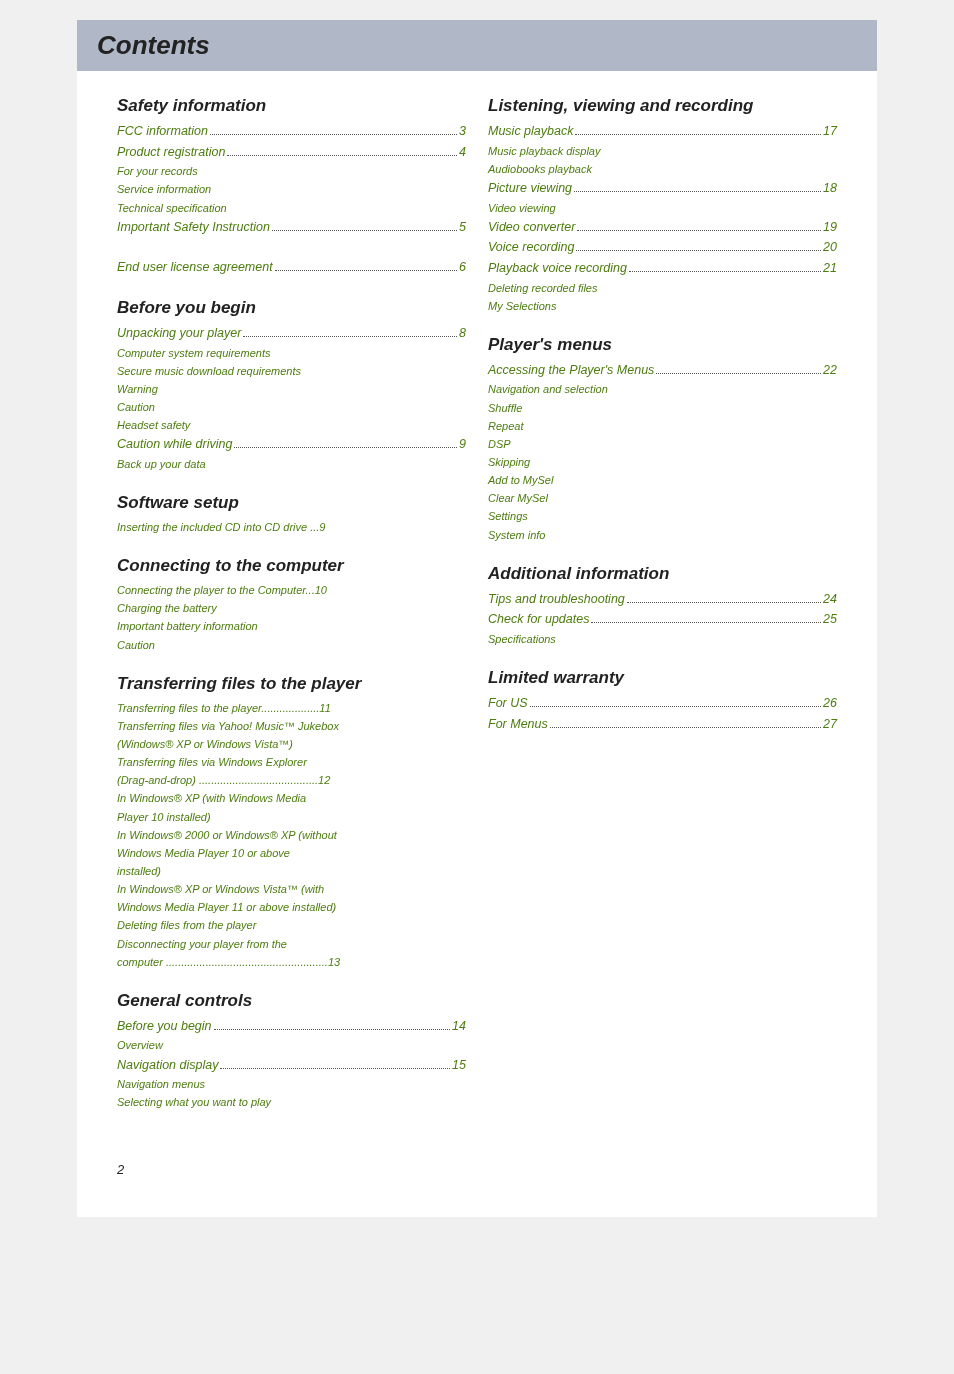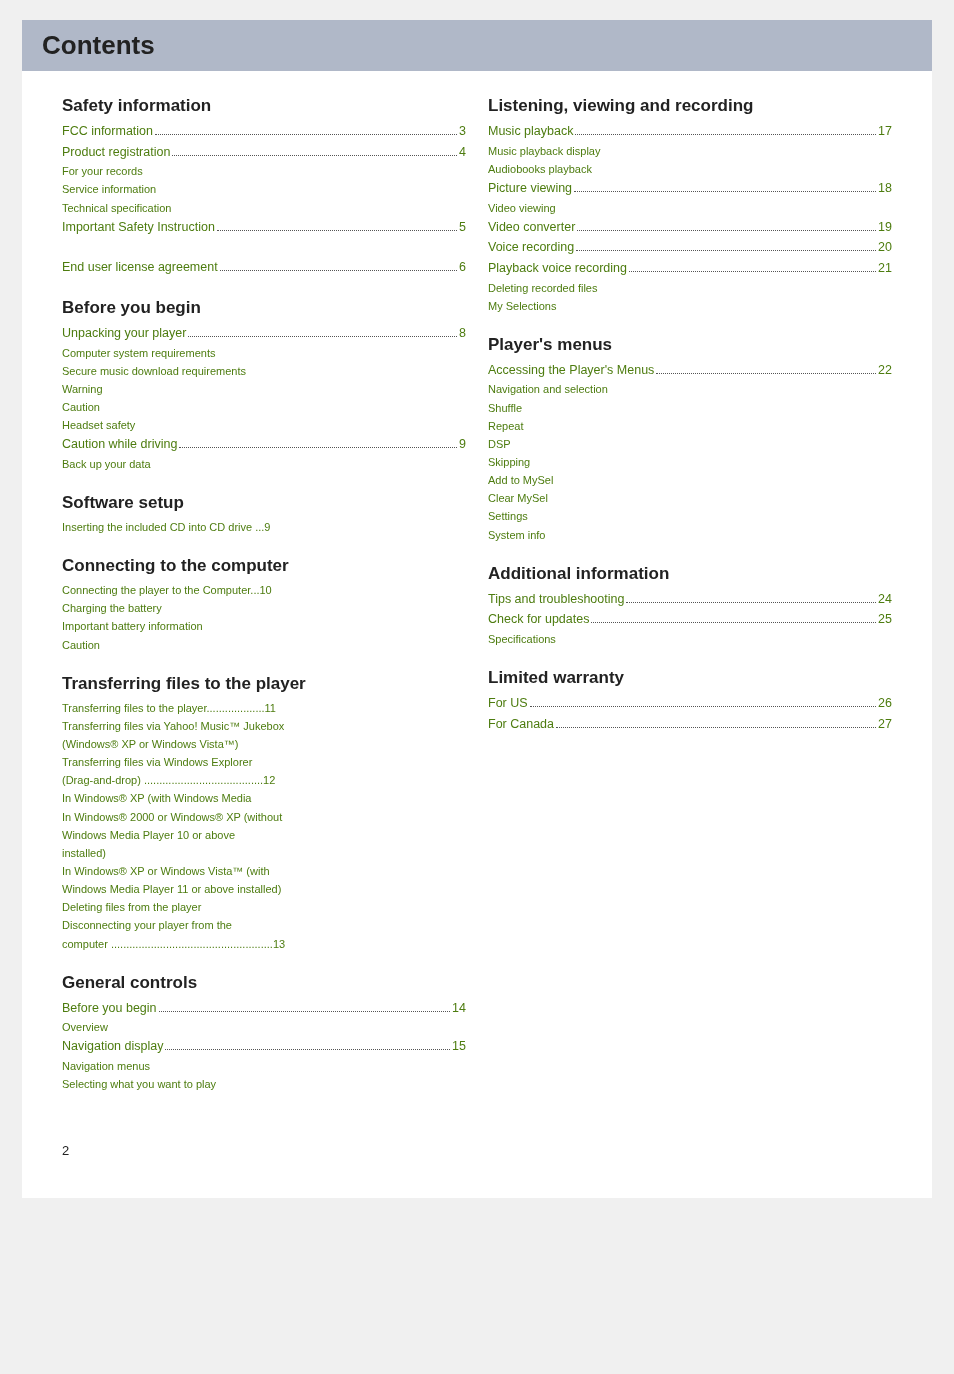--- a/index.html
+++ b/index.html
@@ -13,24 +13,25 @@
       font-size: 13px;
       background: #f0f0f0;
       width: 954px;
       min-height: 1374px;
       padding: 20px;
       color: #222;
     }
 
     .page {
       background: #fff;
-      width: 910px;
+      width: 800px;
       margin: 0 auto;
       padding: 30px 40px 40px 40px;
       position: relative;
+      font-style: italic;
     }
 
     .header-bar {
       background: #b0b8c8;
       padding: 10px 20px;
       margin-bottom: 25px;
       margin-left: -40px;
       margin-right: -40px;
       margin-top: -30px;
     }
@@ -187,20 +188,21 @@
         </div>
         <div class="section">
           <div class="section-title">Transferring files to the player</div>
           <div class="entry">
             <div class="entry-line">Transferring files to the player...................11</div>
             <div class="entry-line">Transferring files via Yahoo! Music™ Jukebox</div>
             <div class="entry-line">(Windows® XP or Windows Vista™)</div>
             <div class="entry-line">Transferring files via Windows Explorer</div>
             <div class="entry-line">(Drag-and-drop) .......................................12</div>
             <div class="entry-line">In Windows® XP (with Windows Media</div>
+            <div class="entry-line">Player 10 installed)</div>
             <div class="entry-line">In Windows® 2000 or Windows® XP (without</div>
             <div class="entry-line">Windows Media Player 10 or above</div>
             <div class="entry-line">installed)</div>
             <div class="entry-line">In Windows® XP or Windows Vista™ (with</div>
             <div class="entry-line">Windows Media Player 11 or above installed)</div>
             <div class="entry-line">Deleting files from the player</div>
             <div class="entry-line">Disconnecting your player from the</div>
             <div class="entry-line">computer .....................................................13</div>
           </div>
         </div>
@@ -296,21 +298,21 @@
         </div>
         <div class="section">
           <div class="section-title">Limited warranty</div>
           <div class="entry">
             <div class="dotted-row">
               <span class="label">For US</span>
               <span class="dots"></span>
               <span class="page-num">26</span>
             </div>
             <div class="dotted-row">
-              <span class="label">For Canada</span>
+              <span class="label">For Menus</span>
               <span class="dots"></span>
               <span class="page-num">27</span>
             </div>
           </div>
         </div>
       </div>
   </div>
 
   <div class="page-footer">
     <span>2</span>

